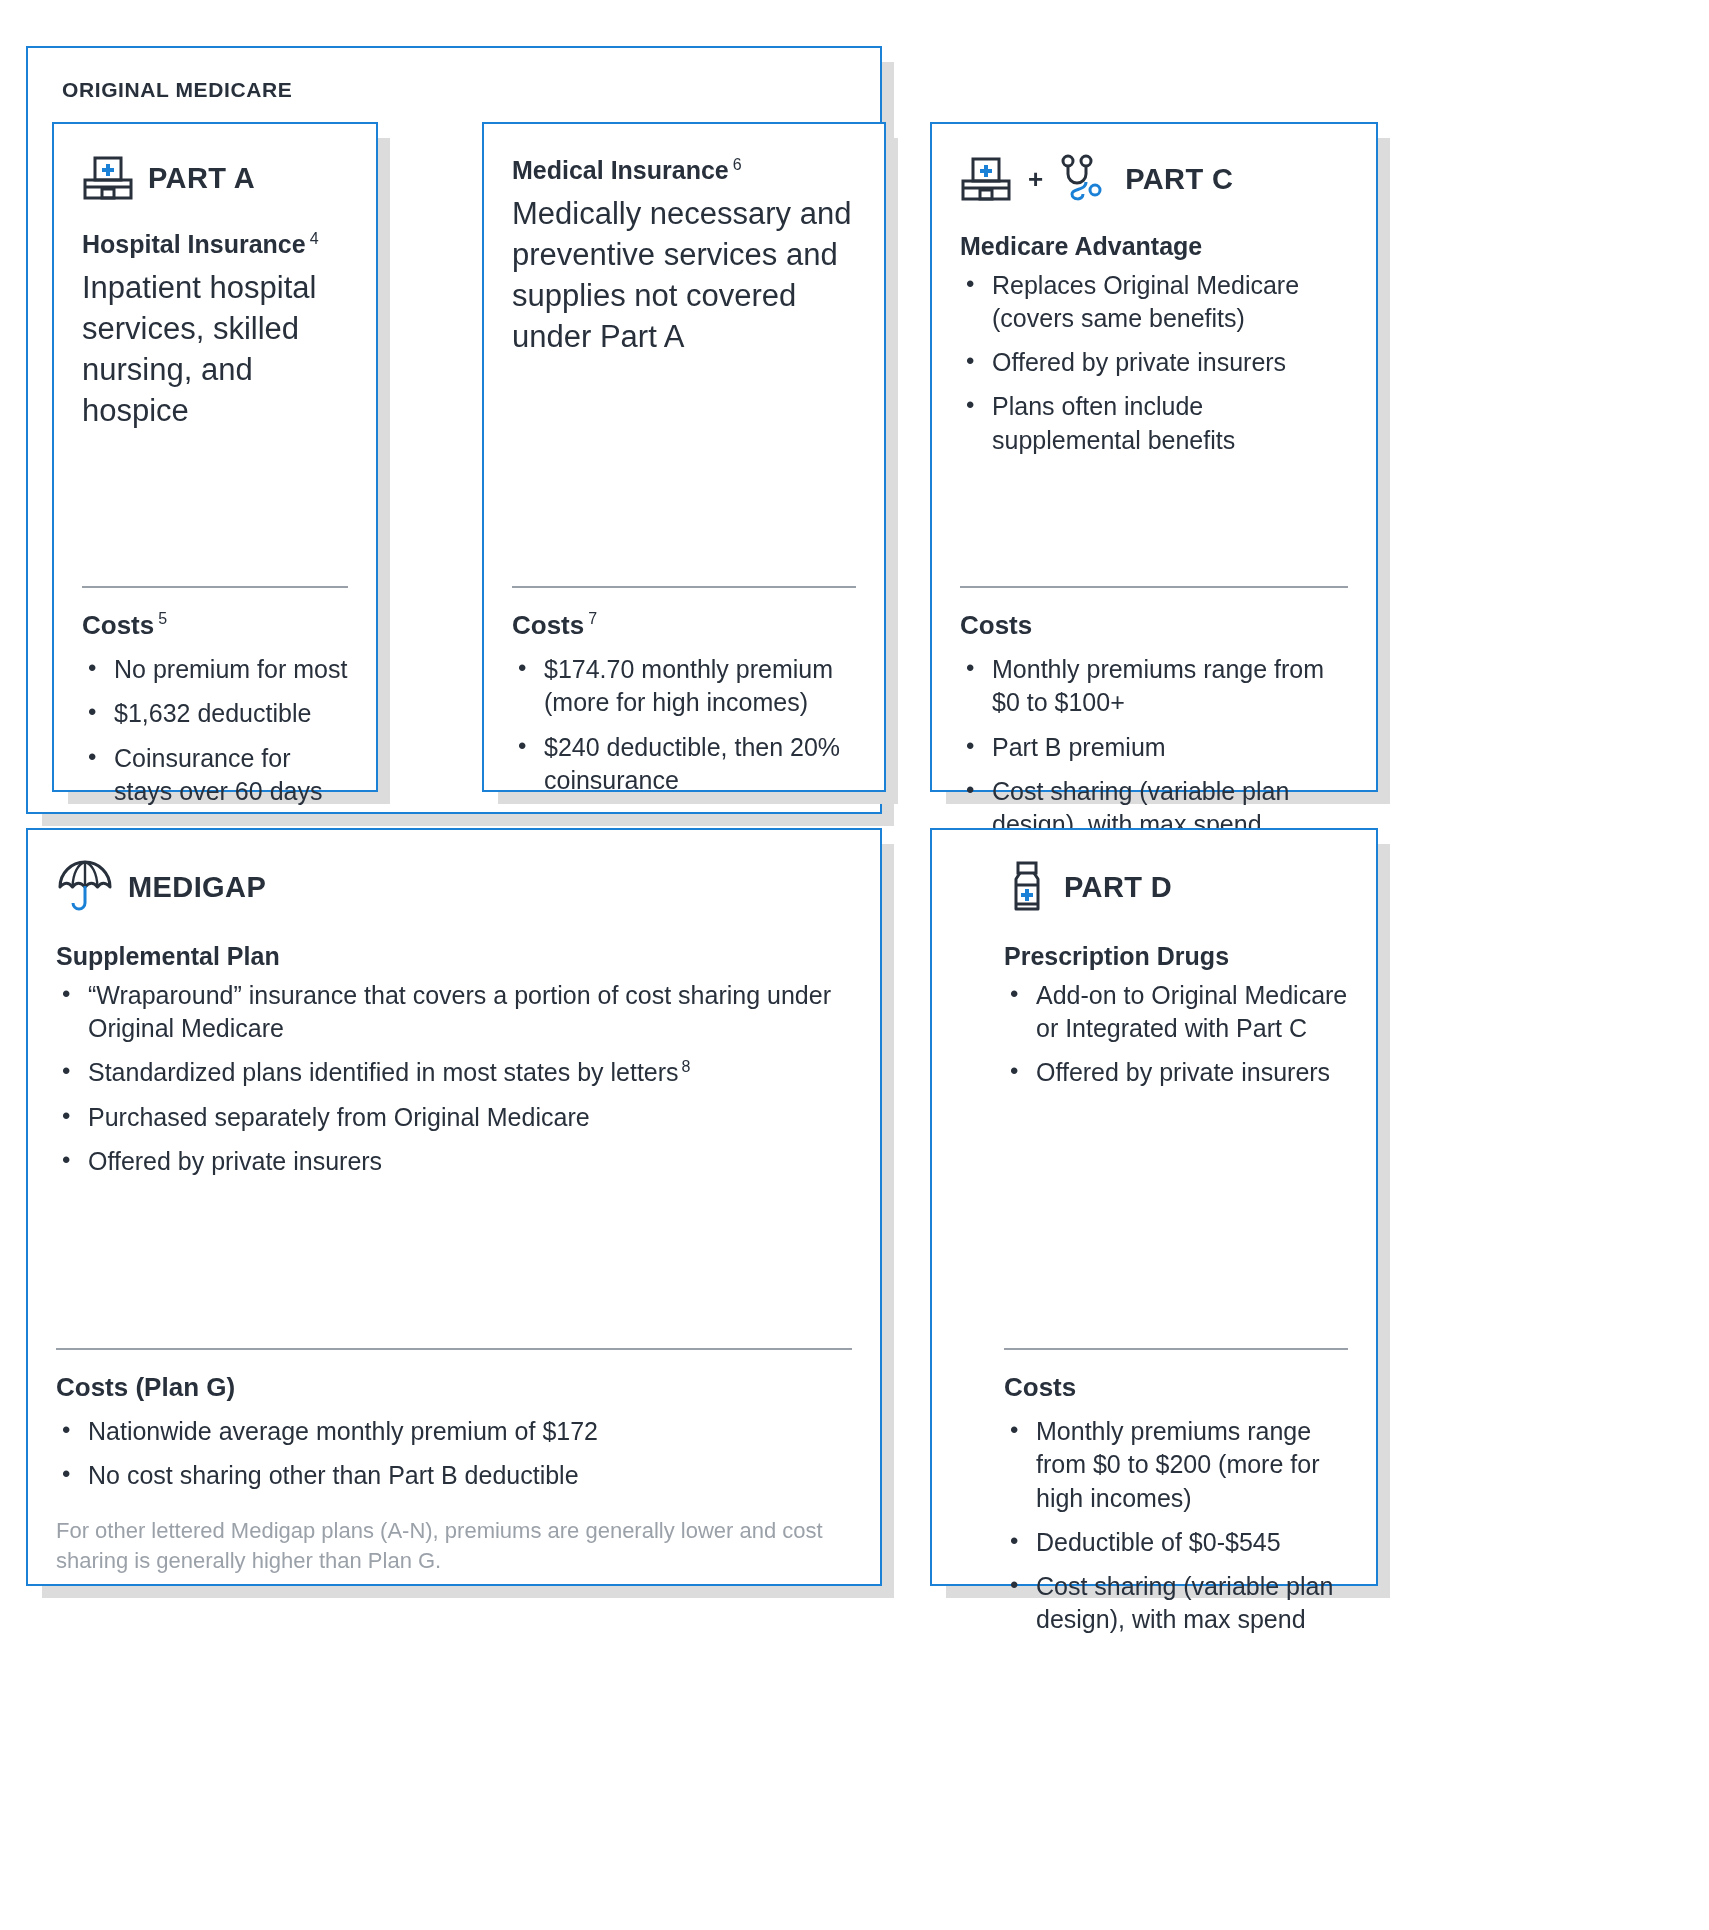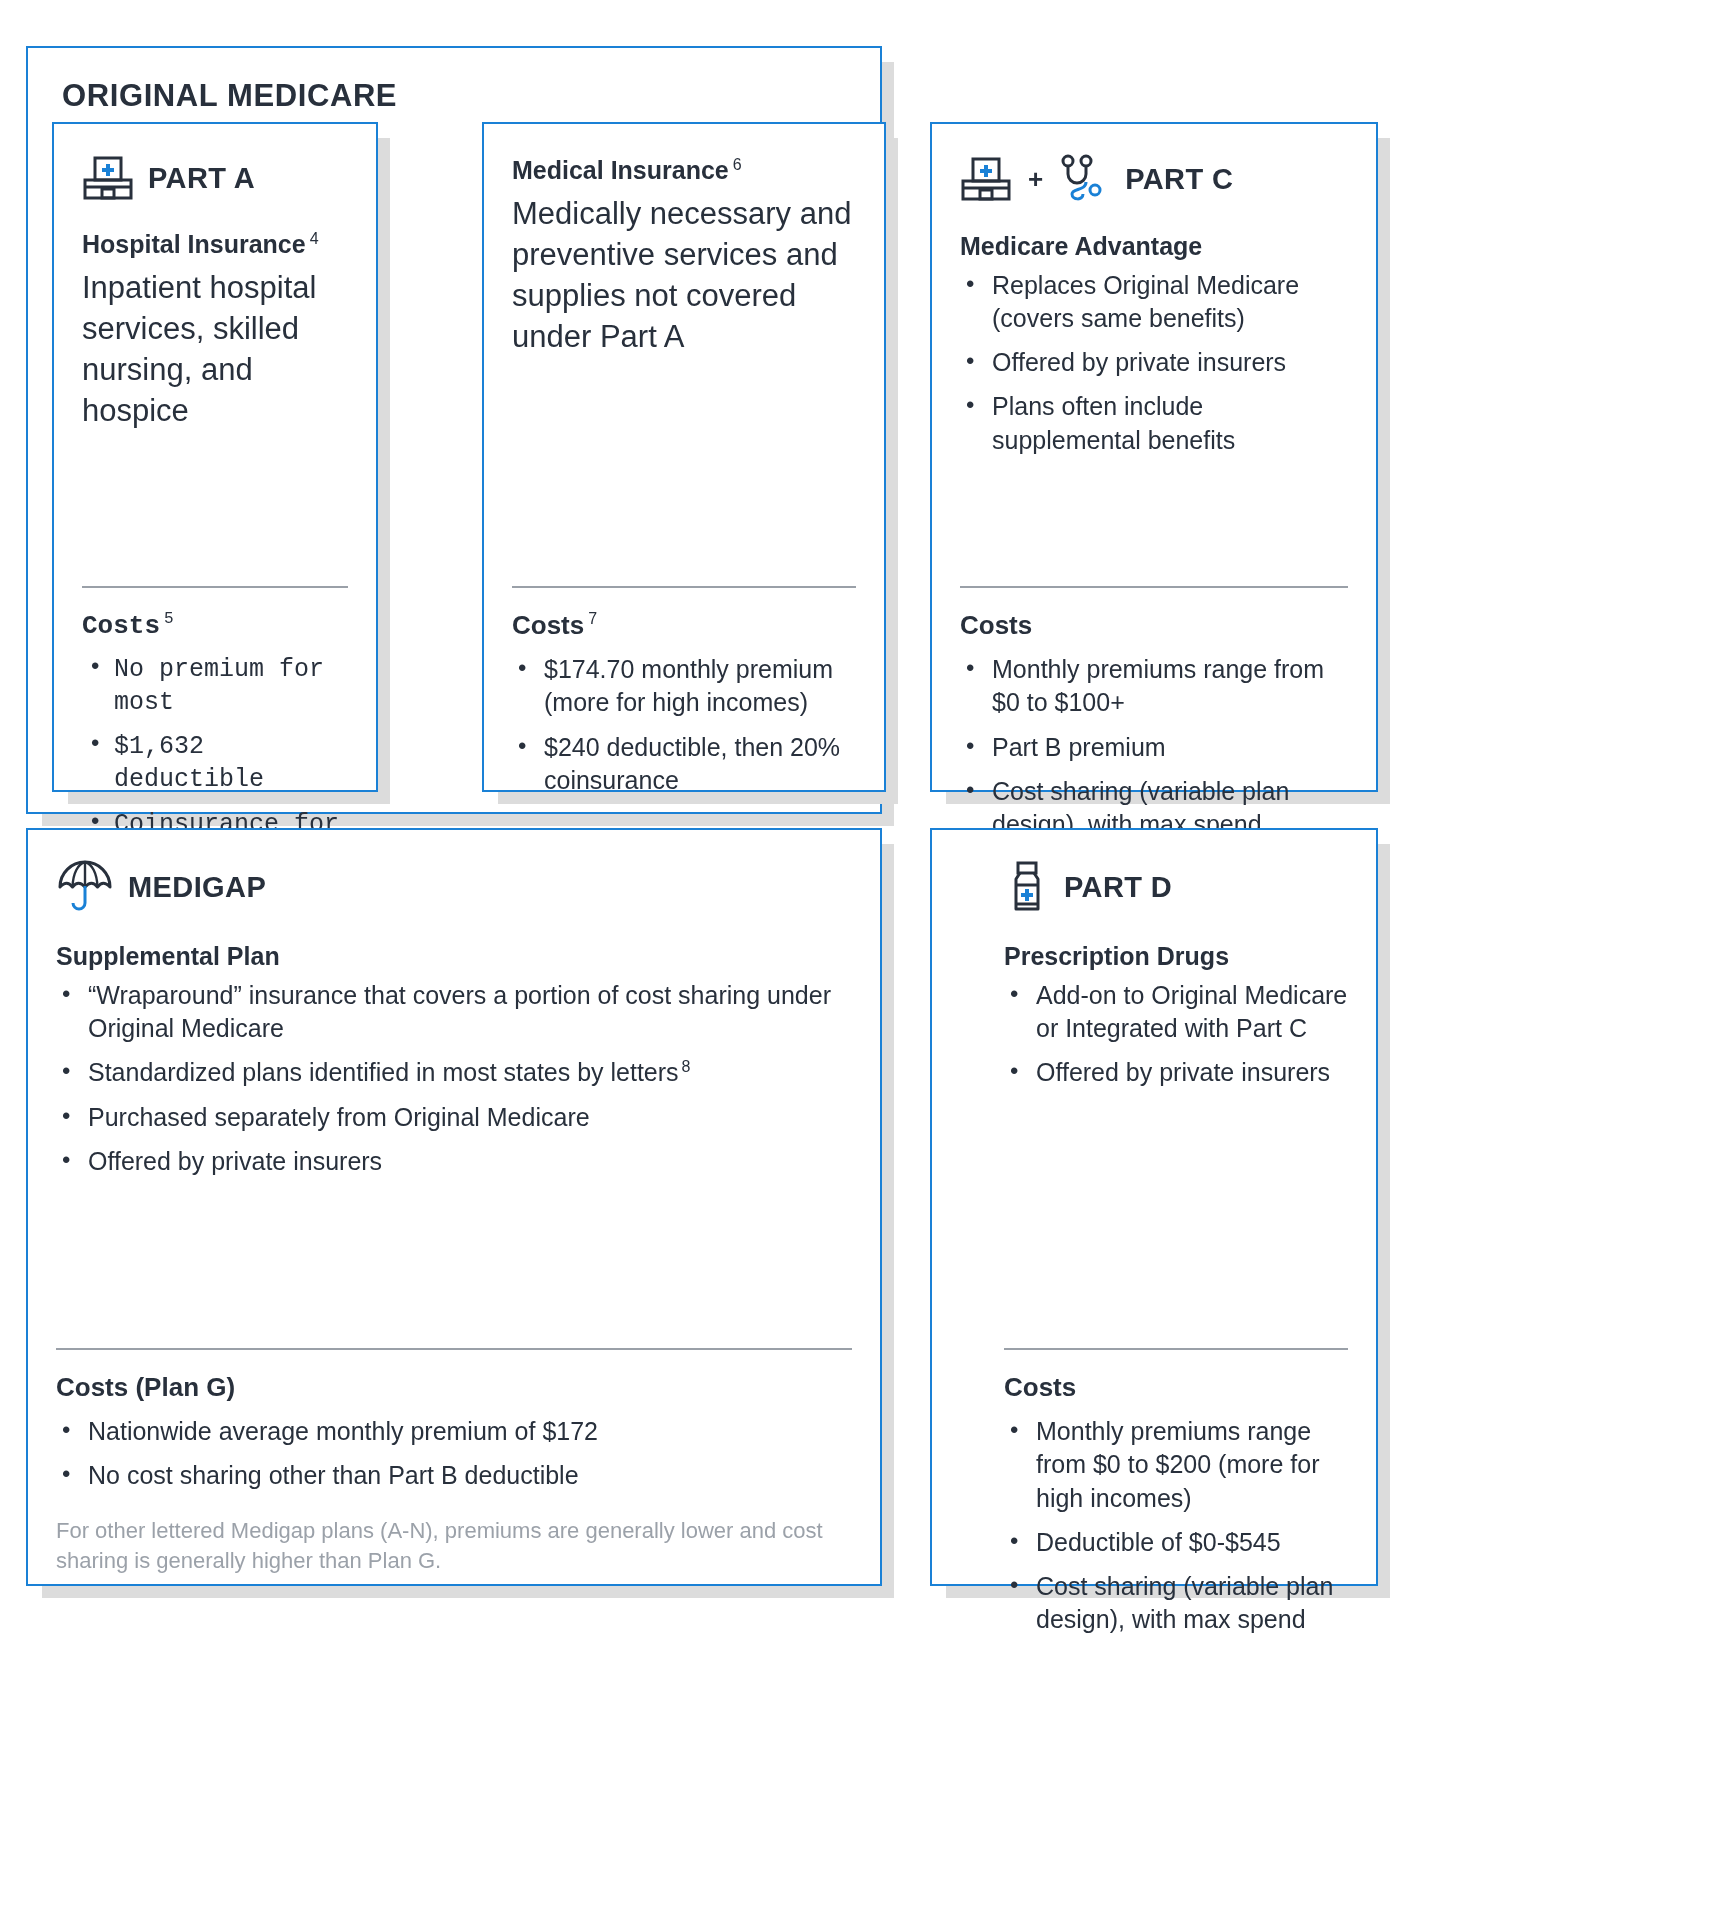--- a/index.html
+++ b/index.html
@@ -24,21 +24,21 @@
   }
 
   
   #original-medicare-group {
     left: 26px; top: 46px;
     width: 856px; height: 768px;
   }
   .group-title {
     position: absolute;
     left: 34px; top: 30px;
-    font-size: 31px;
+    font-size: 21px;
     font-weight: bold;
     letter-spacing: 0.6px;
     color: #28303c;
   }
 
   
   #part-a-card { left: 52px; top: 122px; width: 326px; height: 670px; }
   #part-b-card { left: 482px; top: 122px; width: 404px; height: 670px; }
   #part-c-card { left: 930px; top: 122px; width: 448px; height: 670px; }
   #medigap-card { left: 26px; top: 828px; width: 856px; height: 758px; }
@@ -128,21 +128,21 @@
   }
 
   .footnote {
     font-size: 22px;
     line-height: 1.35;
     color: #9ba1a9;
   }
 
   
   .costs-section { position: absolute; left: 28px; right: 28px; }
-  #part-a-costs { top: 462px; font-family: Liberation Mono, monospace; }
+  #part-a-costs { top: 462px; }
   #part-b-costs { top: 462px; }
   #part-c-costs { top: 462px; }
   #medigap-costs { top: 518px; }
   #part-d-costs  { top: 518px; }
   #medigap-footnote { position: absolute; left: 28px; right: 40px; top: 686px; }
 </style>
 </head>
 <body>
 
 <div class="canvas">

